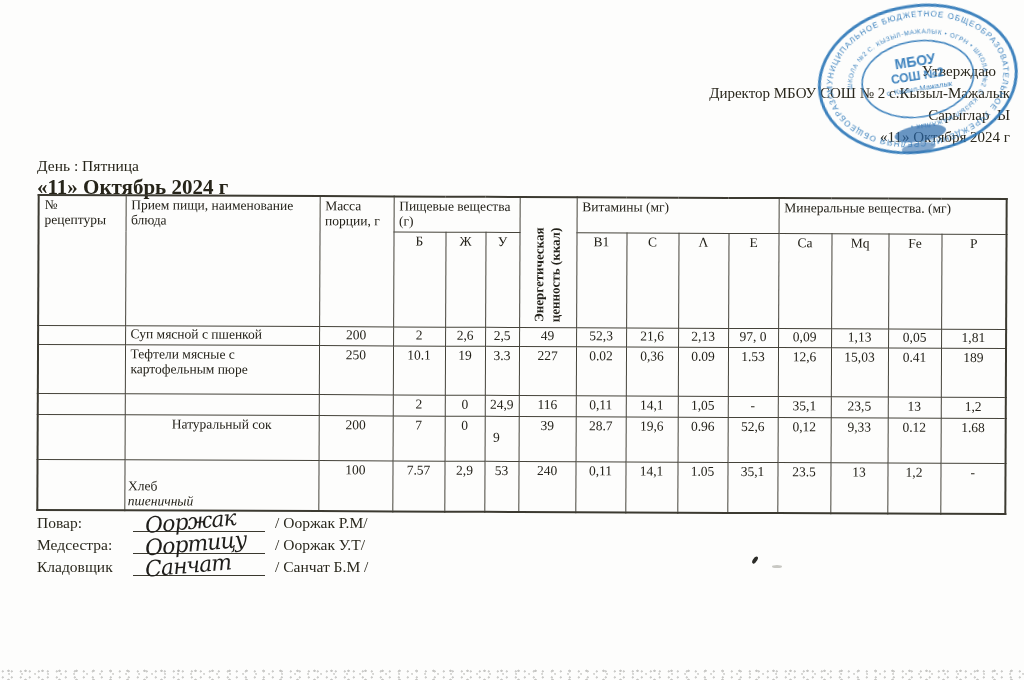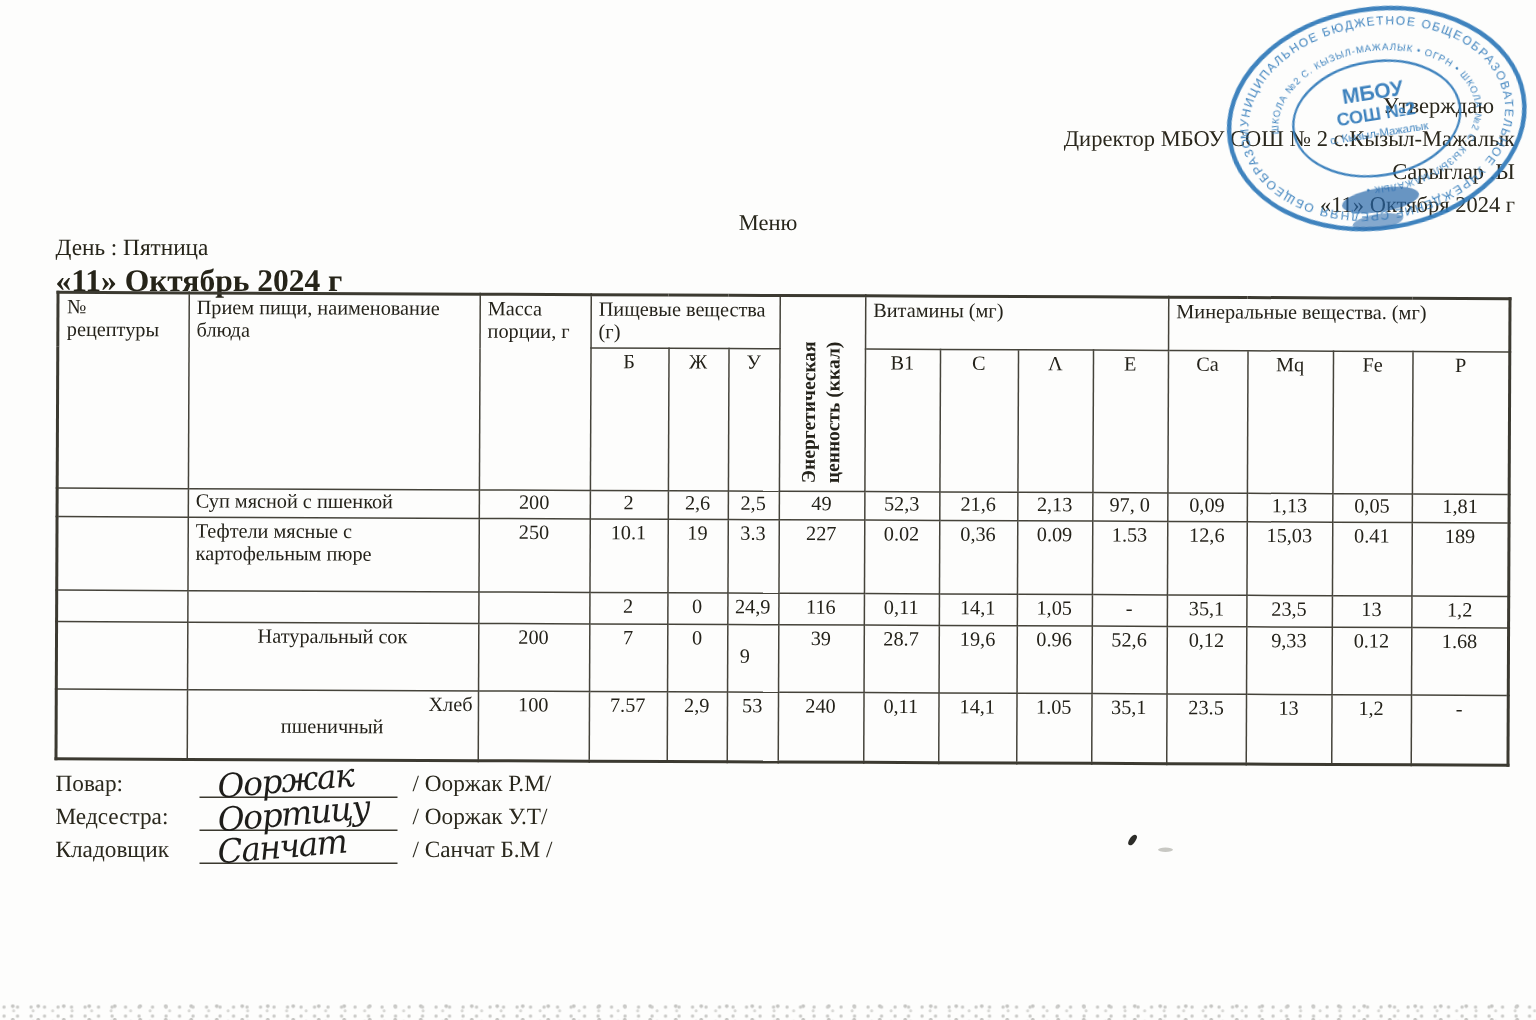--- a/index.html
+++ b/index.html
@@ -54,22 +54,22 @@
   tr.r4 td{height:30px;}
   tr.r5 td{height:43px;}
   td.vcell{vertical-align:middle;padding:0;}
   .vert{
     writing-mode:vertical-rl;transform:rotate(180deg);
     height:118px;margin:0 auto;font-weight:600;font-size:13px;line-height:1.25;
     text-align:left;
   }
   td.pad-top-lg{}
   td.pad-top-md{padding-top:13px;text-align:left;padding-left:8px;}
-  .dish2-l1{text-align:right;}
-  .dish2-l2{text-align:center;}
+  .dish2-l1{text-align:left;margin-top:17px;}
+  .dish2-l2{text-align:left;font-style:italic;}
 
   
   .signatures{position:absolute;left:37px;top:511px;font-size:15.5px;color:#2a281d;}
   .sig-row{display:flex;align-items:flex-end;height:21px;margin-bottom:1px;}
   .sig-role{width:96px;}
   .sig-line{
     width:132px;border-bottom:1.3px solid #3a382e;height:18px;
     position:relative;margin-right:10px;
   }
   .sig-hand{
@@ -115,21 +115,20 @@
         <textPath href="#ringInner">ШКОЛА №2 С. КЫЗЫЛ-МАЖАЛЫК • ОГРН • ШКОЛА №2 С. КЫЗЫЛ-МАЖАЛЫК •</textPath>
       </text>
       <text x="106" y="66" text-anchor="middle" font-size="14" font-weight="bold">МБОУ</text>
       <text x="106" y="80" text-anchor="middle" font-size="12" font-weight="bold">СОШ №2</text>
       <text x="106" y="91" text-anchor="middle" font-size="7.5">с. Кызыл-Мажалык</text>
       <ellipse cx="100" cy="133" rx="26" ry="8" fill="#2565a8" opacity=".75"></ellipse>
       <ellipse cx="96" cy="147" rx="17" ry="5" fill="#2565a8" opacity=".6"></ellipse>
     </svg>
   </div>
 
-  <div class="doc-title">Меню</div>
   <div class="day-line">День : Пятница</div>
   <div class="date-line">«11» Октябрь 2024 г</div>
 
   <table class="menu-table">
     <colgroup>
       <col style="width:87px">
         <col style="width:194px">
         <col style="width:74px">
       <col style="width:52px">
         <col style="width:40px">

